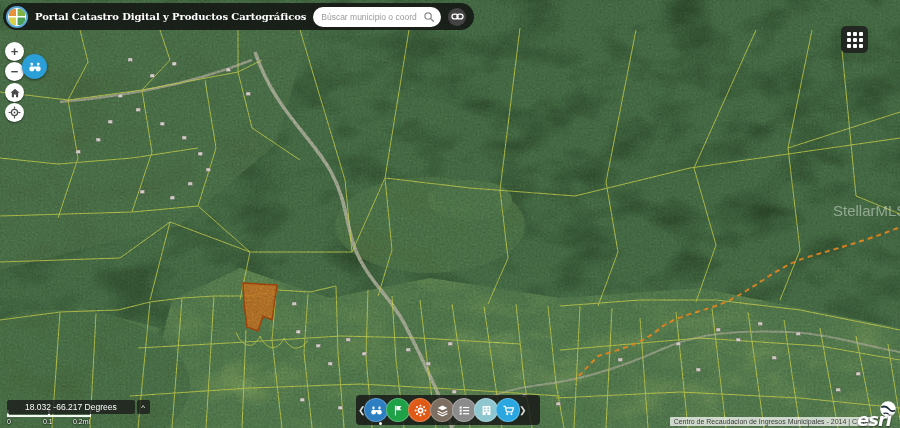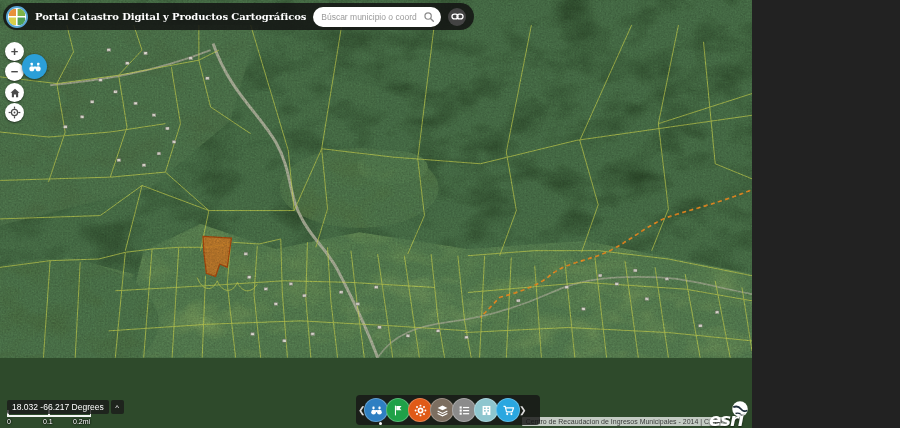--- a/index.html
+++ b/index.html
@@ -1,17 +1,17 @@
 <!DOCTYPE html>
 <html><head>
 <meta charset="utf-8">
 <style>
   html,body{margin:0;padding:0;background:#222;}
   *{box-sizing:border-box;}
-  #screen{position:relative;width:752px;height:428px;overflow:hidden;
+  #screen{position:relative;width:900px;height:428px;overflow:hidden;
           font-family:"Liberation Sans",sans-serif;background:#2e4a2b;}
   #map-svg{position:absolute;inset:0;z-index:0;}
 
   
   .topbar{position:absolute;left:3px;top:3px;height:27px;z-index:20;
           display:inline-flex;align-items:center;gap:7px;padding:0 8px 0 3px;
           background:rgba(18,18,18,.84);border-radius:14px;}
   .logo{width:22px;height:22px;border-radius:50%;background:#fff;border:2px solid #5aa7d6;
         overflow:hidden;position:relative;flex:0 0 auto;}
   .app-title{color:#fff;font-family:"DejaVu Serif",serif;font-weight:700;
@@ -40,21 +40,21 @@
   #zoomout{left:5px;top:62px;}
   #homebtn{left:5px;top:83px;}
   #locatebtn{left:5px;top:103px;}
   .bluebtn{position:absolute;left:22px;top:54px;width:25px;height:25px;border-radius:50%;
            z-index:16;display:flex;align-items:center;justify-content:center;cursor:pointer;
            box-shadow:0 1px 3px rgba(0,0,0,.5);}
 
   
   .coordwrap{position:absolute;left:7px;top:400px;z-index:15;display:flex;gap:2px;align-items:stretch;}
   .coordpill{background:rgba(25,25,25,.78);border-radius:2px;color:#fff;font-size:8.5px;
-             padding:2px 5px;white-space:nowrap;}
+             padding:2px 18px;white-space:nowrap;}
   .coordcaret{background:rgba(25,25,25,.78);border-radius:2px;color:#fff;font-size:8px;
               width:13px;display:flex;align-items:center;justify-content:center;cursor:pointer;}
   .scalebar{position:absolute;left:7px;top:413px;width:86px;height:14px;z-index:14;}
   .scaleline{position:absolute;left:0;top:0;width:84px;height:4px;
              border-bottom:2px solid rgba(255,255,255,.95);}
   .scaleline i{position:absolute;bottom:0;width:1.5px;height:5px;background:rgba(255,255,255,.95);}
   .scalebar span{position:absolute;top:5px;font-size:7px;color:#fff;
                  text-shadow:0 0 2px #000,0 0 2px #000;}
 
   

